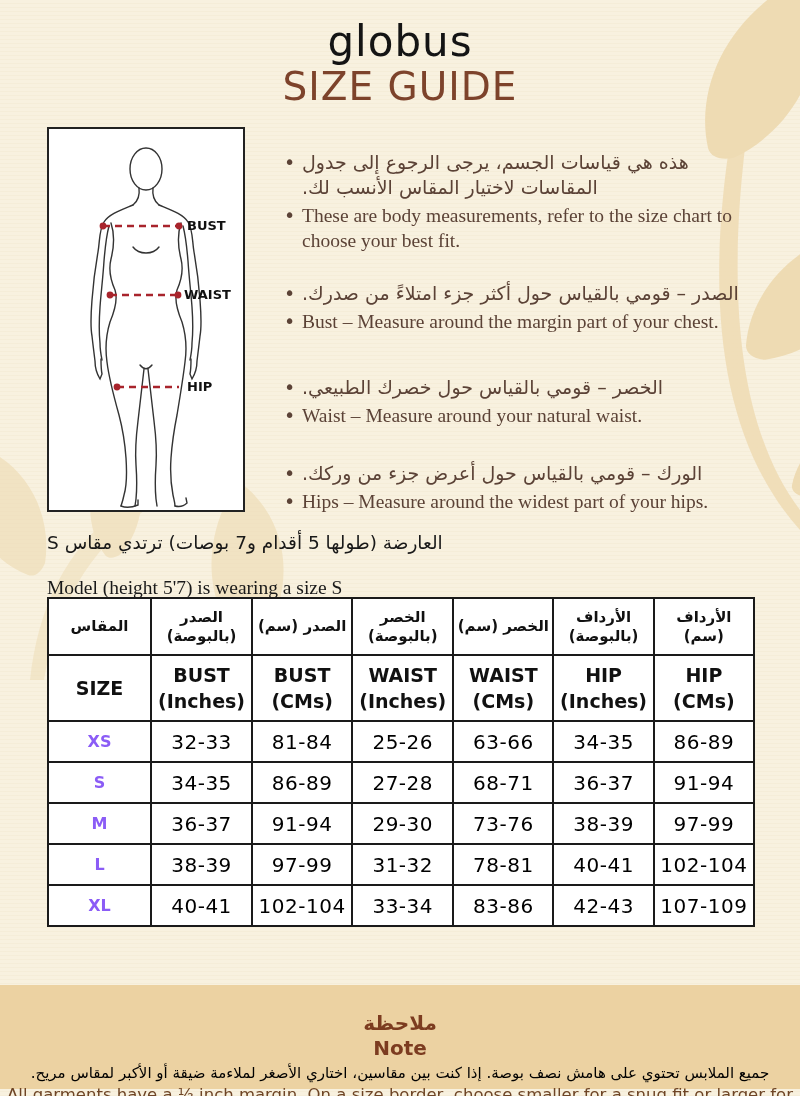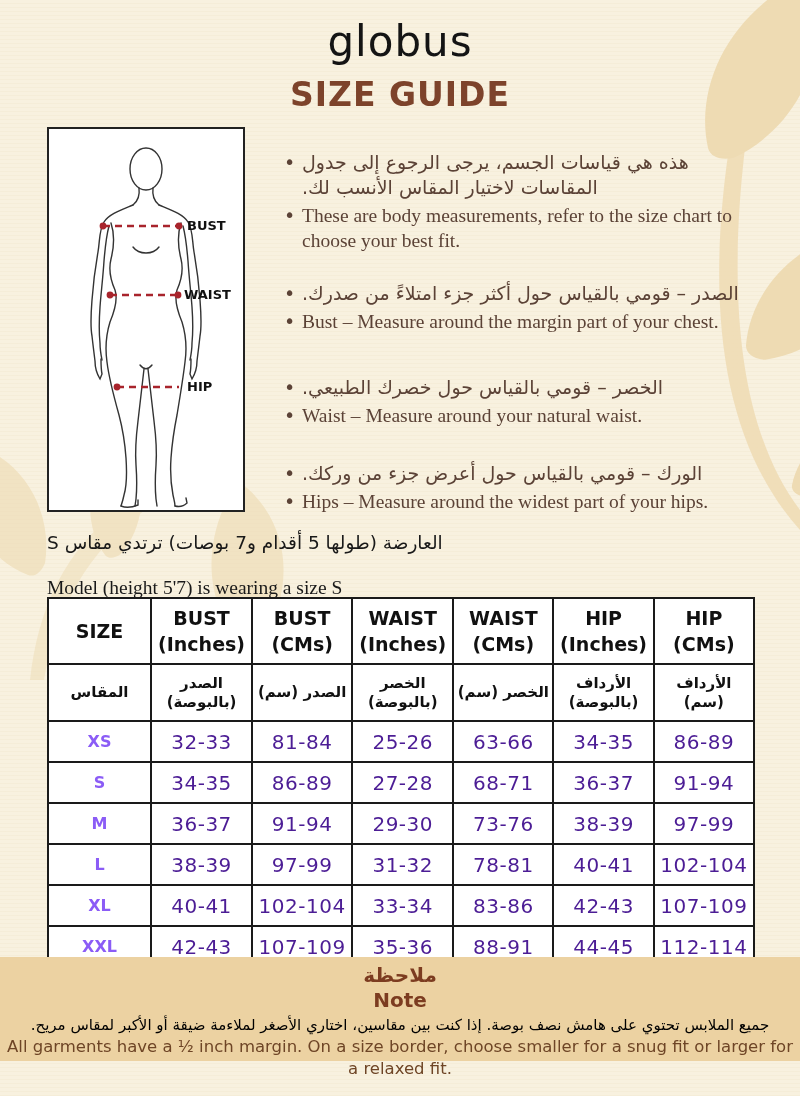--- a/index.html
+++ b/index.html
@@ -12,21 +12,21 @@
     font-family:"DejaVu Sans", sans-serif;
     color:#1c1c1c;
   }
   
   .leaf-svg{position:absolute;pointer-events:none;}
   .leaf-right{top:0;right:0;}
   .leaf-left{left:0;top:380px;opacity:.62;}
   
   .header{position:absolute;top:18px;left:0;width:100%;text-align:center;}
   .logo{font-size:42px;font-weight:500;letter-spacing:1px;color:#141414;line-height:48px;}
-  .guide-title{font-size:33px;font-weight:700;letter-spacing:1px;color:#7d432b;line-height:38px;margin-top:10px;}
+  .guide-title{font-size:39px;font-weight:400;letter-spacing:1px;color:#7d432b;line-height:38px;margin-top:2px;}
   
   .figure-box{
     position:absolute;left:47px;top:127px;width:198px;height:385px;
     background:#ffffff;border:2px solid #222;box-sizing:border-box;
   }
   .figure-box svg{display:block;width:100%;height:100%;}
   
   .bullets{position:absolute;left:284px;top:150px;width:458px;}
   .bullet-group{margin-bottom:28px;}
   .bullet-group.g2{margin-bottom:41px;}
@@ -44,25 +44,25 @@
   .size-table{
     position:absolute;left:47px;top:597px;width:708px;
     border-collapse:collapse;background:#fff;
     table-layout:fixed;
   }
   .size-table td,.size-table th{border:2px solid #1a1a1a;text-align:center;vertical-align:middle;padding:0;}
   .th-en{height:64px;font-weight:700;font-size:19px;color:#111;}
   .th-en .thl{line-height:26px;}
   .th-ar{height:55px;font-weight:700;font-size:15px;line-height:19px;direction:rtl;color:#111;padding:2px 5px;}
   .td-size{font-weight:700;font-size:16px;height:39px;color:#8b5cf6;}
-  .td-val{font-size:20px;height:39px;letter-spacing:.5px;color:#4c1d95;margin-left:35px;}
+  .td-val{font-size:20px;height:39px;letter-spacing:.5px;color:#000000;margin-left:35px;}
   
   .note-band{
-    position:absolute;left:0;top:957px;width:800px;height:104px;
-    background:#ecd2a2;text-align:center;box-sizing:border-box;padding-top:5px;
+    position:absolute;left:0;top:985px;width:800px;height:104px;
+    background:#ecd2a2;text-align:center;box-sizing:border-box;padding-top:25px;
   }
   .note-title-ar{font-size:20px;font-weight:700;color:#7c3c20;line-height:26px;direction:rtl;}
   .note-title-en{font-size:20px;font-weight:700;color:#7c3c20;line-height:25px;}
   .note-body-ar{font-size:15px;color:#000000;line-height:21px;direction:rtl;margin-top:2px;}
   .note-body-en{font-size:16.5px;color:#6e4526;line-height:22px;}
 </style>
 </head>
 <body>
 
 <div class="page">
@@ -202,59 +202,59 @@
       <col style="width:14.6%">
         <col style="width:14.3%">
         <col style="width:14.2%">
         <col style="width:14.3%">
       <col style="width:14.2%">
         <col style="width:14.2%">
         <col style="width:14.2%">
     </colgroup>
     <tbody>
         <tr>
-      <th class="th-en">
-            <div class="thl">SIZE</div>
-            <div class="thl"></div>
-          </th>
-      <th class="th-en">
-            <div class="thl">BUST</div>
-            <div class="thl">(Inches)</div>
-          </th>
-      <th class="th-en">
-            <div class="thl">BUST</div>
-            <div class="thl">(CMs)</div>
-          </th>
-      <th class="th-en">
-            <div class="thl">WAIST</div>
-            <div class="thl">(Inches)</div>
-          </th>
-      <th class="th-en">
-            <div class="thl">WAIST</div>
-            <div class="thl">(CMs)</div>
-          </th>
-      <th class="th-en">
-            <div class="thl">HIP</div>
-            <div class="thl">(Inches)</div>
-          </th>
-      <th class="th-en">
-            <div class="thl">HIP</div>
-            <div class="thl">(CMs)</div>
-          </th>
-    </tr>
-    <tr>
       <th class="th-ar">المقاس</th>
       <th class="th-ar">الصدر (بالبوصة)</th>
       <th class="th-ar">الصدر (سم)</th>
       <th class="th-ar">الخصر (بالبوصة)</th>
       <th class="th-ar">الخصر (سم)</th>
       <th class="th-ar">الأرداف (بالبوصة)</th>
       <th class="th-ar">الأرداف (سم)</th>
     </tr>
     <tr>
+      <th class="th-en">
+            <div class="thl">SIZE</div>
+            <div class="thl"></div>
+          </th>
+      <th class="th-en">
+            <div class="thl">BUST</div>
+            <div class="thl">(Inches)</div>
+          </th>
+      <th class="th-en">
+            <div class="thl">BUST</div>
+            <div class="thl">(CMs)</div>
+          </th>
+      <th class="th-en">
+            <div class="thl">WAIST</div>
+            <div class="thl">(Inches)</div>
+          </th>
+      <th class="th-en">
+            <div class="thl">WAIST</div>
+            <div class="thl">(CMs)</div>
+          </th>
+      <th class="th-en">
+            <div class="thl">HIP</div>
+            <div class="thl">(Inches)</div>
+          </th>
+      <th class="th-en">
+            <div class="thl">HIP</div>
+            <div class="thl">(CMs)</div>
+          </th>
+    </tr>
+    <tr>
       <td class="td-size">XS</td>
       <td class="td-val">32-33</td>
       <td class="td-val">81-84</td>
       <td class="td-val">25-26</td>
       <td class="td-val">63-66</td>
       <td class="td-val">34-35</td>
       <td class="td-val">86-89</td>
     </tr>
     <tr>
       <td class="td-size">S</td>
@@ -285,29 +285,20 @@
     </tr>
     <tr>
       <td class="td-size">XL</td>
       <td class="td-val">40-41</td>
       <td class="td-val">102-104</td>
       <td class="td-val">33-34</td>
       <td class="td-val">83-86</td>
       <td class="td-val">42-43</td>
       <td class="td-val">107-109</td>
     </tr>
-    <tr>
-      <td class="td-size">XXL</td>
-      <td class="td-val">42-43</td>
-      <td class="td-val">107-109</td>
-      <td class="td-val">35-36</td>
-      <td class="td-val">88-91</td>
-      <td class="td-val">44-45</td>
-      <td class="td-val">112-114</td>
-    </tr>
   </tbody>
     </table>
 
   <div class="note-band">
     <div class="note-title-ar">ملاحظة</div>
     <div class="note-title-en">Note</div>
     <div class="note-body-ar">جميع الملابس تحتوي على هامش نصف بوصة. إذا كنت بين مقاسين، اختاري الأصغر لملاءمة ضيقة أو الأكبر لمقاس مريح.</div>
     <div class="note-body-en">All garments have a ½ inch margin. On a size border, choose smaller for a snug fit or larger for a relaxed fit.</div>
   </div>
 

